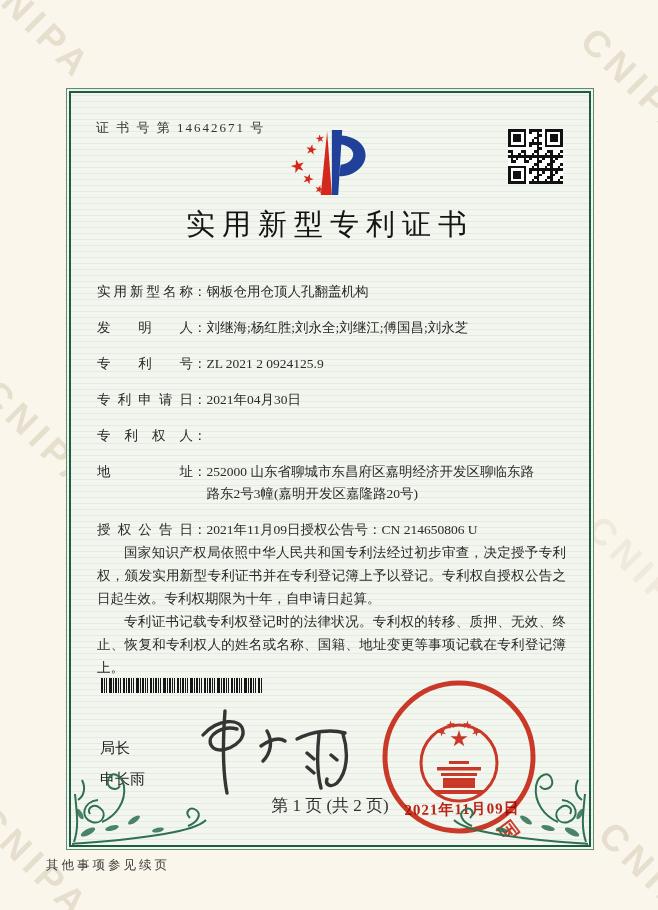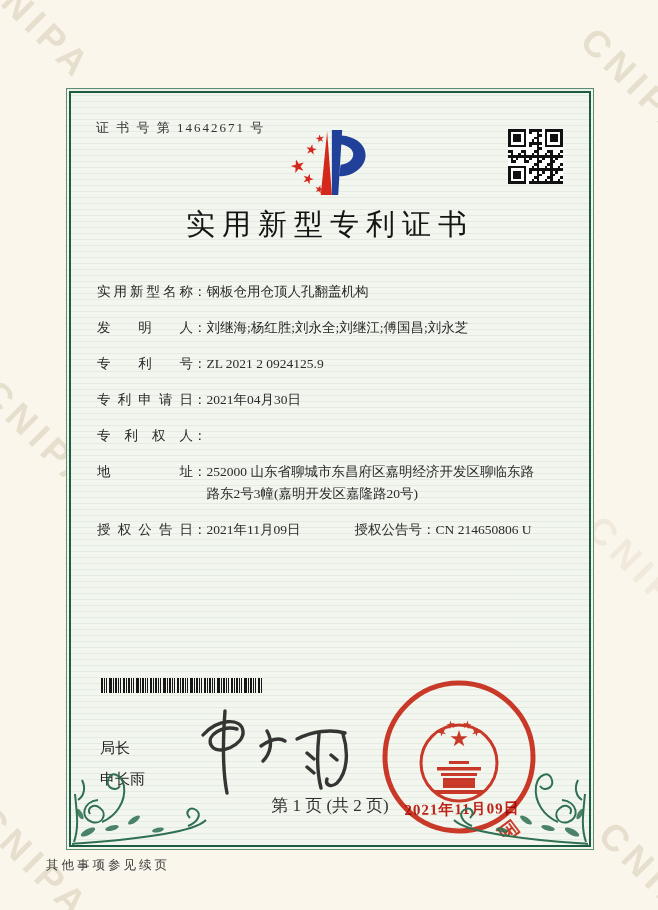--- a/index.html
+++ b/index.html
@@ -21,21 +21,21 @@
   .logo{position:absolute;left:215px;top:30px;}
   .qr{position:absolute;left:441px;top:40px;}
   .title{position:absolute;left:0;right:0;top:116px;text-align:center;font-size:29px;font-weight:normal;
          letter-spacing:7px;color:#141414;}
 
   .fields{position:absolute;left:30px;right:24px;top:192px;}
   .frow{display:flex;align-items:flex-start;margin-bottom:14px;font-size:13.5px;line-height:22px;color:#2a2a2a;}
   .flabel{display:inline-block;width:96px;text-align:justify;text-align-last:justify;flex:none;}
   .fcolon{flex:none;}
   .fvalue{white-space:pre-line;}
-  .fpair2{margin-left:54px;display:flex;}
+  .fpair2{display:flex;}
 
   .paras{position:absolute;left:30px;right:27px;top:452px;font-size:13.5px;line-height:23px;
          text-align:justify;color:#2a2a2a;}
   .paras p{margin:0;text-indent:2em;}
 
   .barcode{position:absolute;left:34px;top:589px;}
   .official{position:absolute;left:33px;top:644px;font-size:15px;line-height:31px;color:#1c1c1c;}
   .sign{position:absolute;left:112px;top:604px;}
   .seal{position:absolute;left:312px;top:588px;mix-blend-mode:multiply;opacity:.95;}
   .seal-date{position:absolute;left:295px;top:711px;width:200px;text-align:center;font-size:15px;
@@ -262,20 +262,24 @@
           <span class="fcolon">：</span>
           <span class="fvalue">2021年11月09日</span>
           <span class="fpair2">
             <span class="">授权公告号</span>
             <span class="fcolon">：</span>
             <span class="fvalue">CN 214650806 U</span>
           </span>
         </div>
       </div>
 
+    <div class="paras">
+        <p>国家知识产权局依照中华人民共和国专利法经过初步审查，决定授予专利权，颁发实用新型专利证书并在专利登记簿上予以登记。专利权自授权公告之日起生效。专利权期限为十年，自申请日起算。</p>
+        <p>专利证书记载专利权登记时的法律状况。专利权的转移、质押、无效、终止、恢复和专利权人的姓名或名称、国籍、地址变更等事项记载在专利登记簿上。</p>
+      </div>
 
     <svg class="barcode" id="barcode" width="164" height="15" viewBox="0 0 164 15" shape-rendering="crispEdges">
         <rect x="0" y="0" width="2" height="15" fill="#161616"></rect>
         <rect x="3" y="0" width="1" height="15" fill="#161616"></rect>
         <rect x="5" y="0" width="1" height="15" fill="#161616"></rect>
         <rect x="8" y="0" width="3" height="15" fill="#161616"></rect>
         <rect x="12" y="0" width="1" height="15" fill="#161616"></rect>
         <rect x="14" y="0" width="2" height="15" fill="#161616"></rect>
         <rect x="17" y="0" width="1" height="15" fill="#161616"></rect>
         <rect x="19" y="0" width="1" height="15" fill="#161616"></rect>

